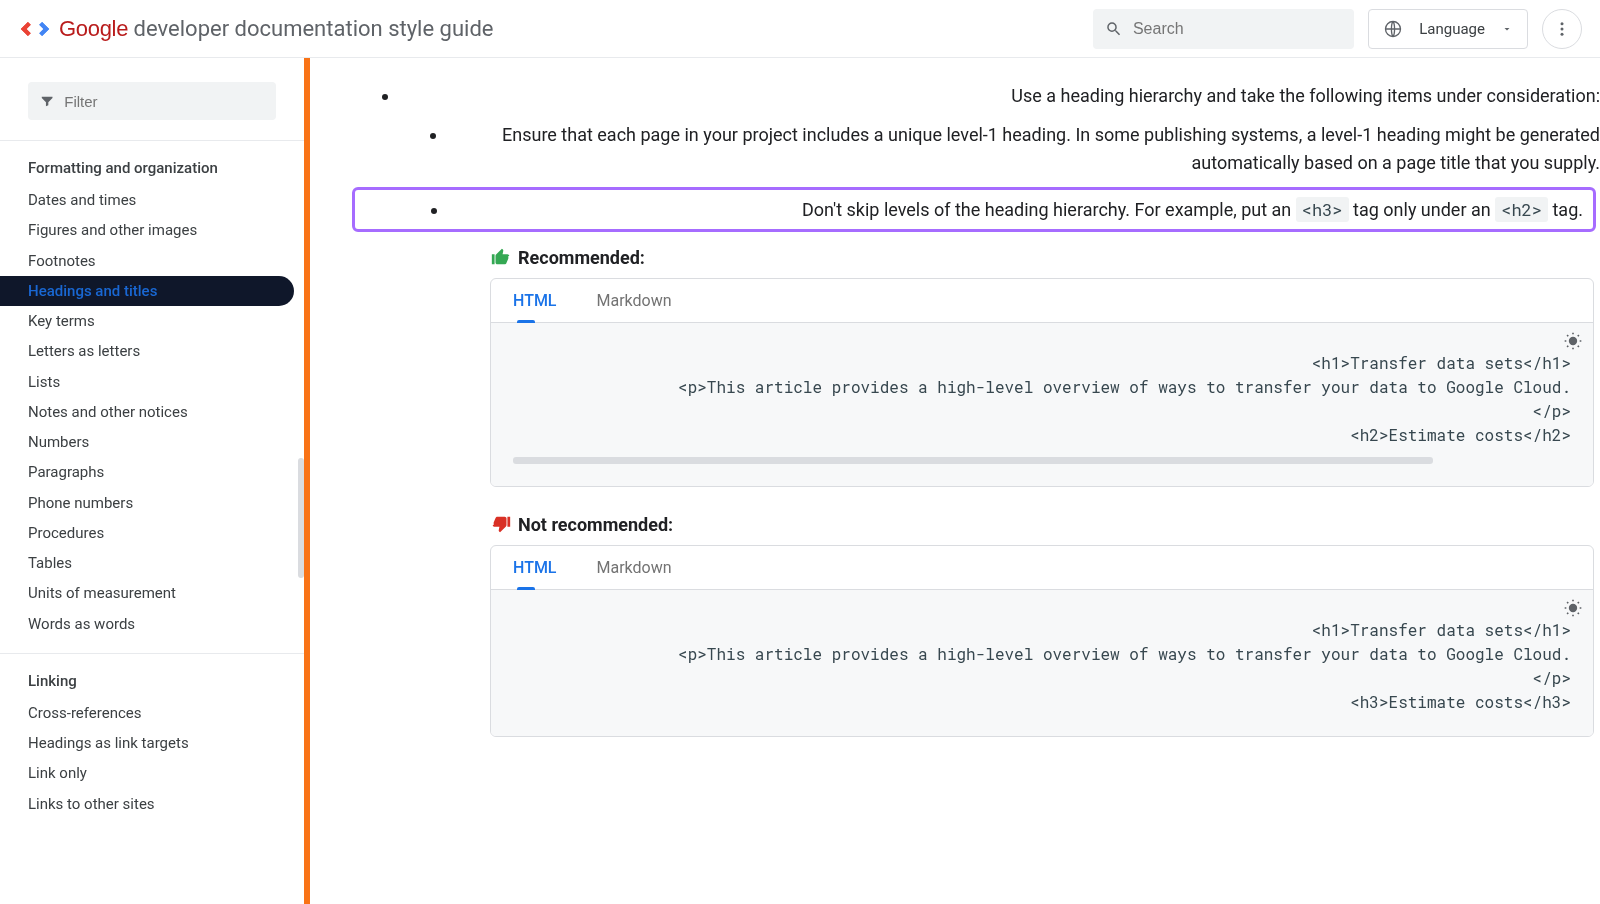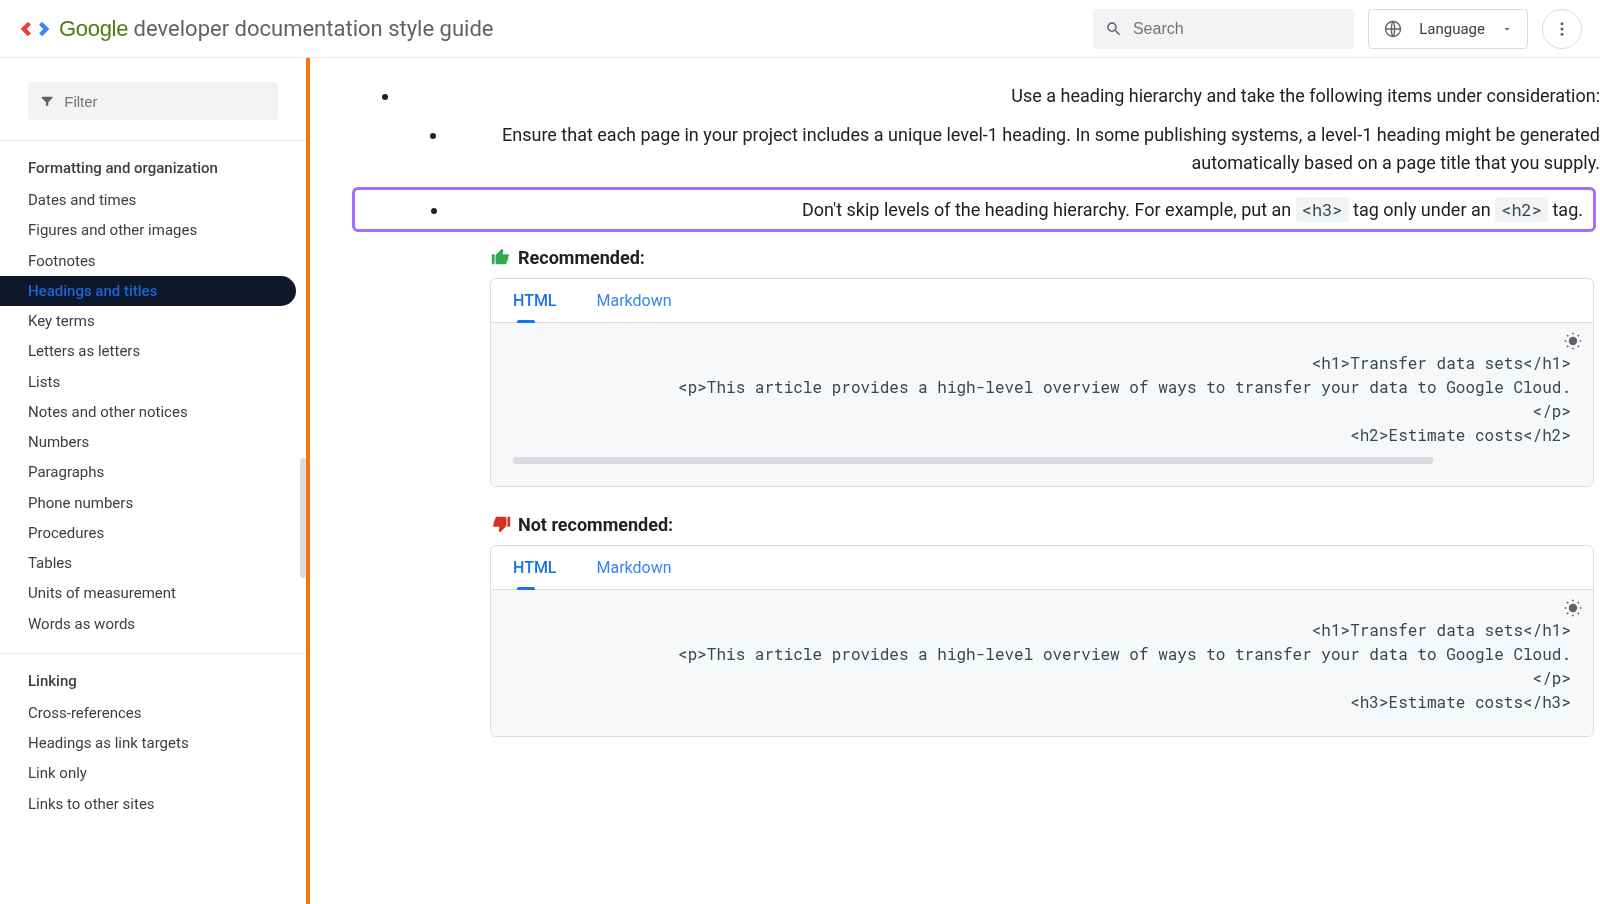--- a/index.html
+++ b/index.html
@@ -2,29 +2,29 @@
 <html><head>
 <meta charset="utf-8">
 <style>
   * { box-sizing: border-box; margin: 0; padding: 0; }
   body { font-family: "Google Sans", Roboto, Arial, sans-serif; color: #202124; background: #fff; font-size: 14px; }
   
   header.top { display: flex; align-items: center; height: 58px; border-bottom: 1px solid #e8eaed; padding: 0 18px; gap: 14px; }
   .logo-block { display: flex; align-items: center; gap: 7px; }
   .brand-svg { width: 34px; height: 34px; }
   .prod-name { font-size: 22px; color: #5f6368; font-weight: 400; }
-  .prod-name .g { font-family: "Product Sans", "Google Sans", Arial; color: #4d7c0f; font-weight: 500; letter-spacing: -0.3px; }
+  .prod-name .g { font-family: "Product Sans", "Google Sans", Arial; color: #b91c1c; font-weight: 500; letter-spacing: -0.3px; }
   .spacer { flex: 1; }
   .search-box { display: flex; align-items: center; background: #f1f3f4; border-radius: 4px; height: 40px; width: 261px; padding: 0 12px; gap: 10px; color: #5f6368; }
   .search-box input { border: none; background: transparent; outline: none; font-size: 16px; color: #5f6368; width: 100%; }
   .lang-btn { display: flex; align-items: center; gap: 16px; border: 1px solid #dadce0; border-radius: 4px; height: 40px; padding: 0 14px; color: #3c4043; font-size: 15px; cursor: pointer; }
   .kebab { width: 40px; height: 40px; border: 1px solid #dadce0; border-radius: 50%; display: flex; align-items: center; justify-content: center; color: #5f6368; cursor: pointer; }
   
   .page { display: flex; height: calc(100vh - 58px); }
-  aside.nav { width: 310px; border-right: 4px solid #f97316; padding: 24px 0 0 0; overflow-y: auto; position: relative; background: #fff; }
+  aside.nav { width: 310px; border-right: 6px solid #f97316; padding: 24px 0 0 0; overflow-y: auto; position: relative; background: #fff; }
   .filter-wrap { padding: 0 28px 20px 28px; }
   .filter-box { display: flex; align-items: center; background: #f1f3f4; border-radius: 4px; height: 38px; padding: 0 12px; gap: 10px; color: #5f6368; }
   .filter-box input { border: none; background: transparent; outline: none; font-size: 15px; color: #5f6368; width: 100%; }
   .nav-divider { border-top: 1px solid #e8eaed; margin: 0 0 14px 0; }
   .nav-section-title { font-size: 15px; font-weight: 500; color: #3c4043; padding: 4px 28px 8px 28px; }
   .nav-item { font-size: 15px; color: #3c4043; padding: 5px 28px; cursor: pointer; line-height: 1.35; }
   .nav-item.active { background: #0f172a; color: #1967d2; font-weight: 500; border-radius: 0 18px 18px 0; margin-right: 10px; }
   .scroll-ind { position: absolute; right: 0; top: 400px; width: 6px; height: 120px; background: #dadce0; border-radius: 3px; }
 
   main.content { flex: 1; overflow: auto; padding: 24px 0 30px 0; position: relative; text-align: right; }
@@ -38,21 +38,21 @@
   .hl-box li { margin-left: 44px; font-size: 18px; line-height: 1.55; }
   code.inline { font-family: "Roboto Mono", Menlo, Consolas, monospace; background: #f1f3f4; padding: 1px 6px; border-radius: 3px; font-size: 17px; color: #37474f; }
   
   .example { margin-left: 180px; margin-top: 14px; margin-right: 6px; }
   .ex-label { display: flex; align-items: center; gap: 6px; font-size: 18px; font-weight: 700; color: #202124; margin-bottom: 10px; }
   .thumb-up { color: #34a853; }
   .thumb-down { color: #d93025; }
   
   .tabbox { border: 1px solid #dadce0; border-radius: 6px; overflow: hidden; }
   .tabbar { display: flex; gap: 40px; padding: 12px 22px 0 22px; border-bottom: 1px solid #dadce0; }
-  .tab { font-size: 16px; color: #3b82f6; padding-bottom: 12px; cursor: pointer; position: relative; }
+  .tab { font-size: 16px; color: #737373; padding-bottom: 12px; cursor: pointer; position: relative; }
   .tab.active { color: #1a73e8; font-weight: 500; }
   .tab.active::after { content:""; position:absolute; left: 4px; right: 50%; bottom: -1px; height: 3px; background:#1a73e8; border-radius: 2px 2px 0 0; }
   .codeblock { background: #f7f8f9; padding: 28px 22px 22px 22px; font-family: "Roboto Mono", Menlo, Consolas, monospace; font-size: 16px; color: #37474f; line-height: 1.5; white-space: pre; overflow-x: auto; position: relative; }
   .theme-toggle { position: absolute; top: 8px; right: 10px; color: #5f6368; cursor: pointer; }
   .code-scroll { height: 7px; background: #dadce0; margin-top: 10px; border-radius: 3px; width: 87%; }
 </style>
 </head>
 <body>
 
 <header class="top">

